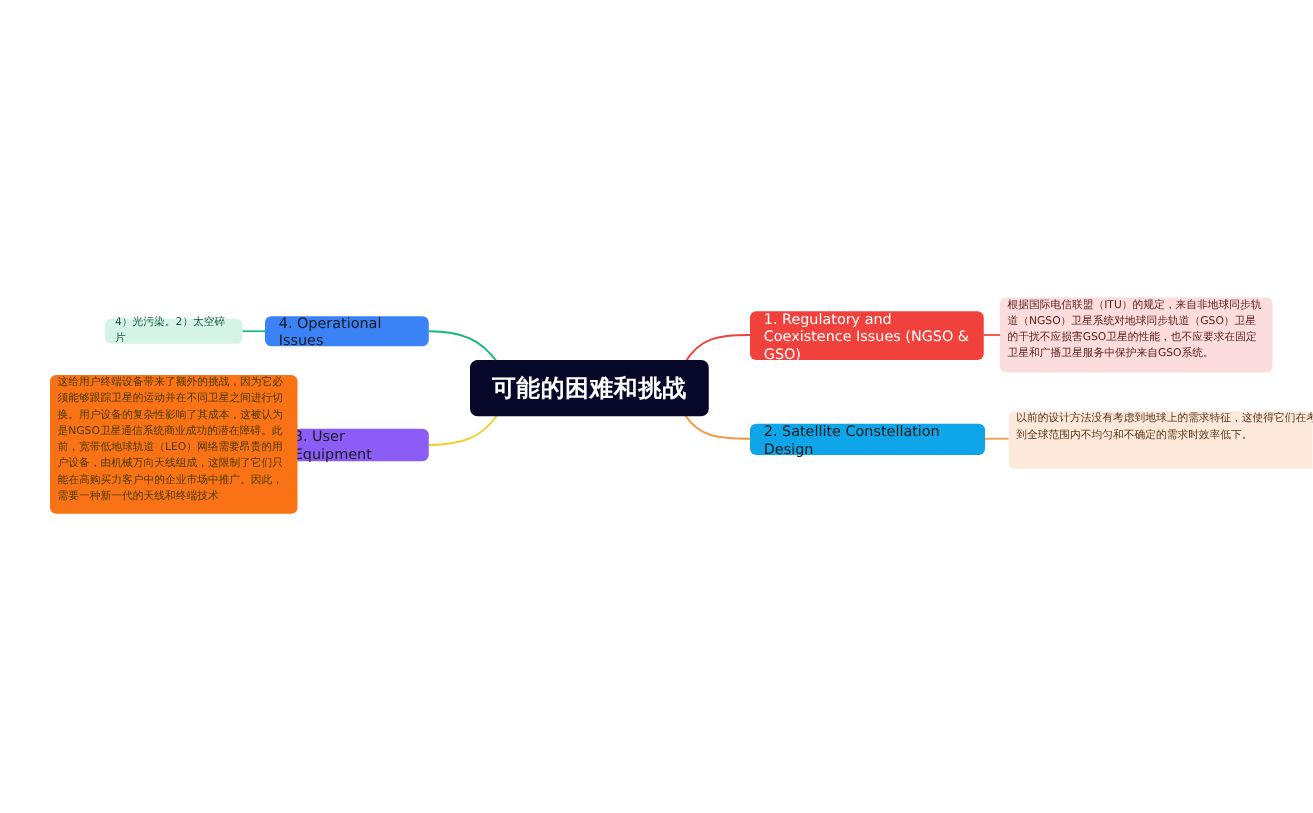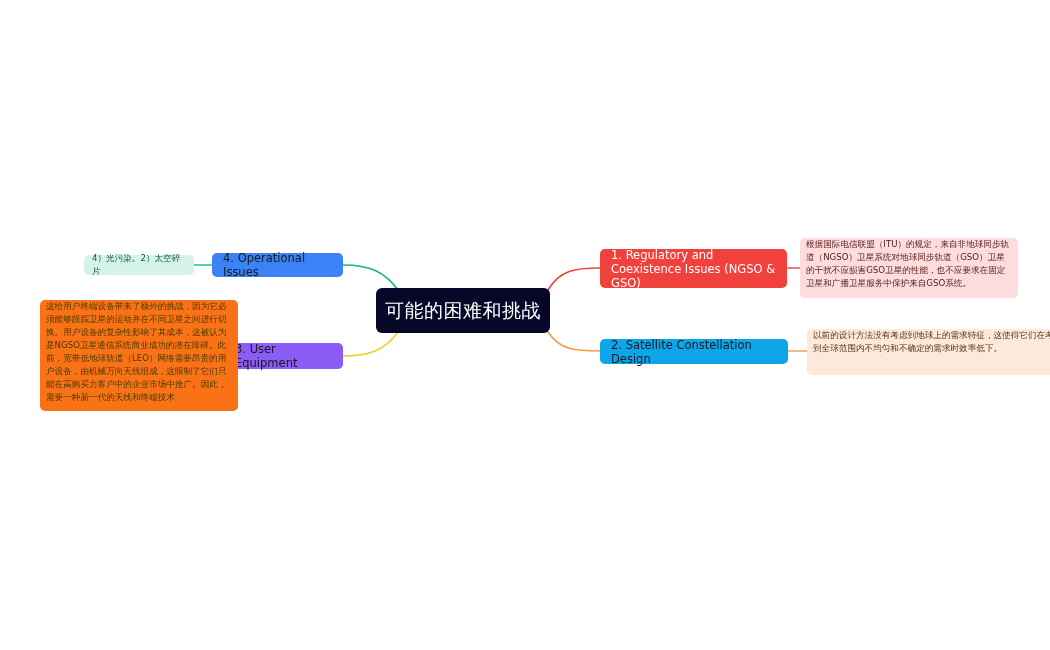--- a/index.html
+++ b/index.html
@@ -1,21 +1,21 @@
 <!DOCTYPE html>
 <html><head>
 <meta charset="utf-8">
 <style>
   html, body { margin:0; padding:0; }
   body { width:1050px; height:650px; background:#ffffff; position:relative; overflow:hidden;
          font-family:"DejaVu Sans","Liberation Sans",sans-serif; }
   .abs { position:absolute; box-sizing:border-box; }
   svg.links { position:absolute; left:0; top:0; width:1050px; height:650px; }
-  .root { left:376px; top:288px; width:174px; height:45px; background:#070829; border-radius:6px;
-          color:#fff; font-size:19px; font-weight:normal; display:flex; align-items:center; justify-content:center; letter-spacing:0.5px; }
+  .root { left:376px; top:288px; width:191px; height:45px; background:#070829; border-radius:6px;
+          color:#fff; font-size:19px; font-weight:bold; display:flex; align-items:center; justify-content:center; letter-spacing:0.5px; }
   .topic { border-radius:5px; font-size:11.5px; display:flex; align-items:center; padding:0 11px; line-height:14px; }
   .t1 { left:600px; top:249px; width:187px; height:39px; background:#f1413d; color:#fff; }
   .t2 { left:600px; top:339px; width:188px; height:25px; background:#0ea5e9; color:#1a1a1a; }
   .t3 { left:224px; top:343px; width:119px; height:26px; background:#8b5cf6; color:#1a1a1a; }
   .t4 { left:212px; top:253px; width:131px; height:24px; background:#3b82f6; color:#1a1a1a; }
   .note { border-radius:5px; font-size:8.6px; line-height:13px; padding:0 6px; }
   .n1 { left:800px; top:238px; width:218px; height:60px; background:#fcdcdc; color:#5a1a1a; }
   .n2 { left:807px; top:329px; width:262px; height:46px; background:#fde9db; color:#5a3414; }
   .n3 { left:9px; top:300px; width:198px; height:111px; background:#f97316; color:#4a3a05;margin-left:31px; }
   .n4 { left:84px; top:255px; width:110px; height:20px; background:#d5f3e6; color:#145a3c; display:flex; align-items:center; padding:0 8px; }

